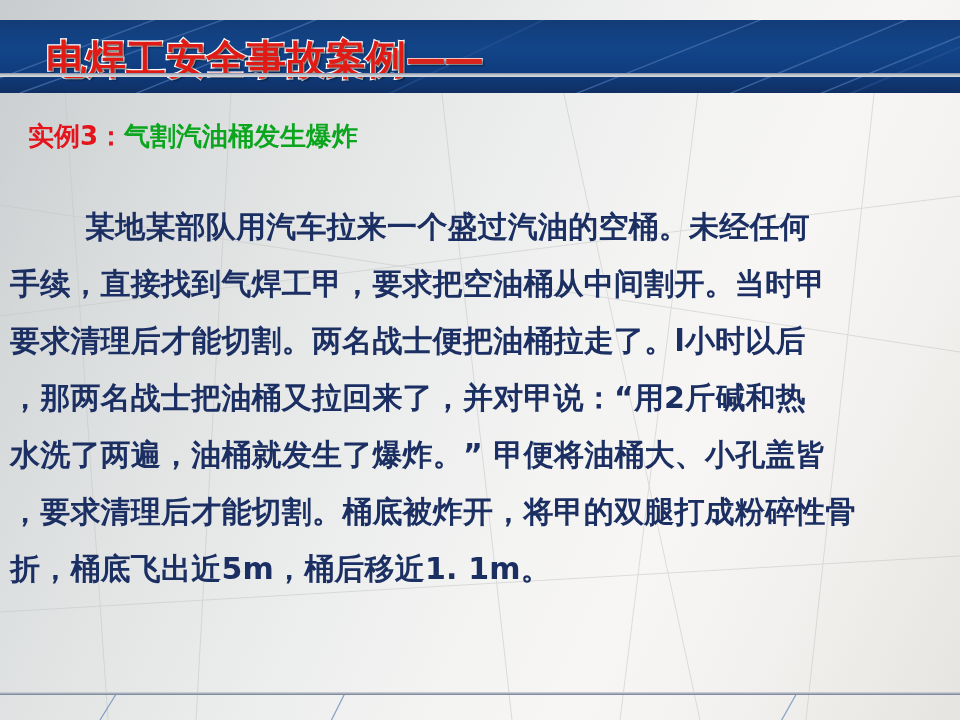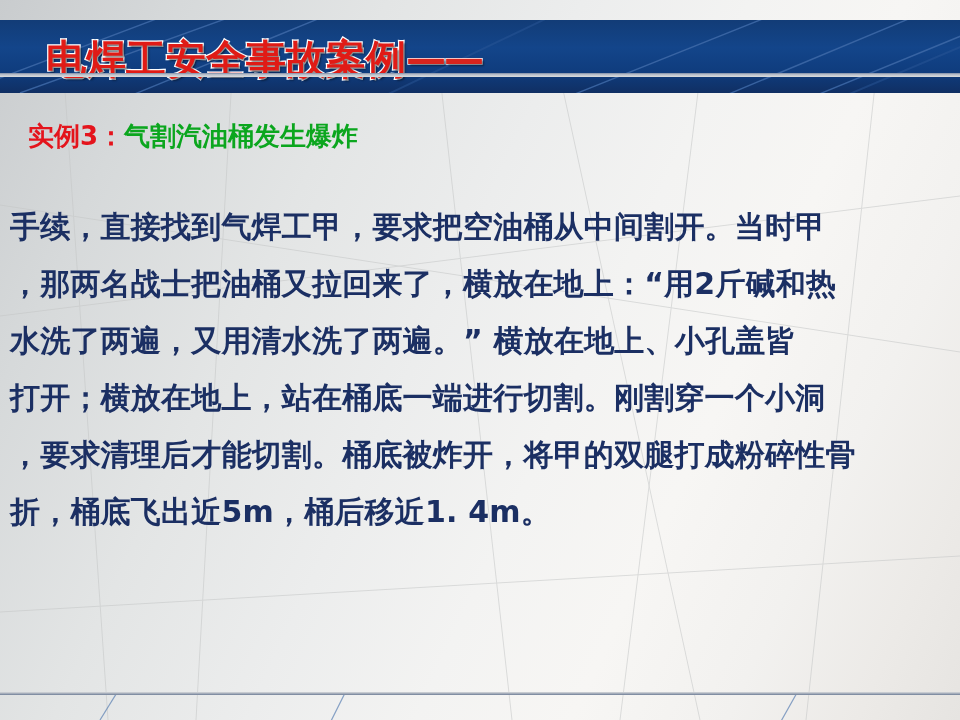--- a/index.html
+++ b/index.html
@@ -198,26 +198,27 @@
     </div>
   </div>
   <div class="header-band-edge"></div>
 
   <div class="heading-row">
     <span class="heading-label">实例3：</span><span class="heading-text">气割汽油桶发生爆炸</span>
   </div>
 
 
   <div class="body-block">
+    <div class="body-line indent">某地某部队用汽车拉来一个盛过汽油的空桶。未经任何</div>
     <div class="body-line">手续，直接找到气焊工甲，要求把空油桶从中间割开。当时甲</div>
-    <div class="body-line">，那两名战士把油桶又拉回来了，横放在地上：“用2斤碱和热</div>
-    <div class="body-line">水洗了两遍，又用清水洗了两遍。” 横放在地上、小孔盖皆</div>
-    <div class="body-line">打开；横放在地上，站在桶底一端进行切割。刚割穿一个小洞</div>
+    <div class="body-line">要求清理后才能切割。两名战士便把油桶拉走了。l小时以后</div>
+    <div class="body-line">，那两名战士把油桶又拉回来了，并对甲说：“用2斤碱和热</div>
+    <div class="body-line">水洗了两遍，油桶就发生了爆炸。” 甲便将油桶大、小孔盖皆</div>
     <div class="body-line">，要求清理后才能切割。桶底被炸开，将甲的双腿打成粉碎性骨</div>
-    <div class="body-line">折，桶底飞出近5m，桶后移近1. 4m。</div>
+    <div class="body-line">折，桶底飞出近5m，桶后移近1. 1m。</div>
   </div>
 
   <div class="footer-edge"></div>
   <div class="footer-band">
     <svg width="960" height="25" viewBox="0 0 960 25" preserveAspectRatio="none">
       <g stroke="#3f6aa8" stroke-width="1.2" fill="none" opacity="0.6">
         <path d="M100 25 L118 -4"></path>
         <path d="M330 28 L346 -4"></path>
         <path d="M780 28 L798 -4"></path>
       </g>

